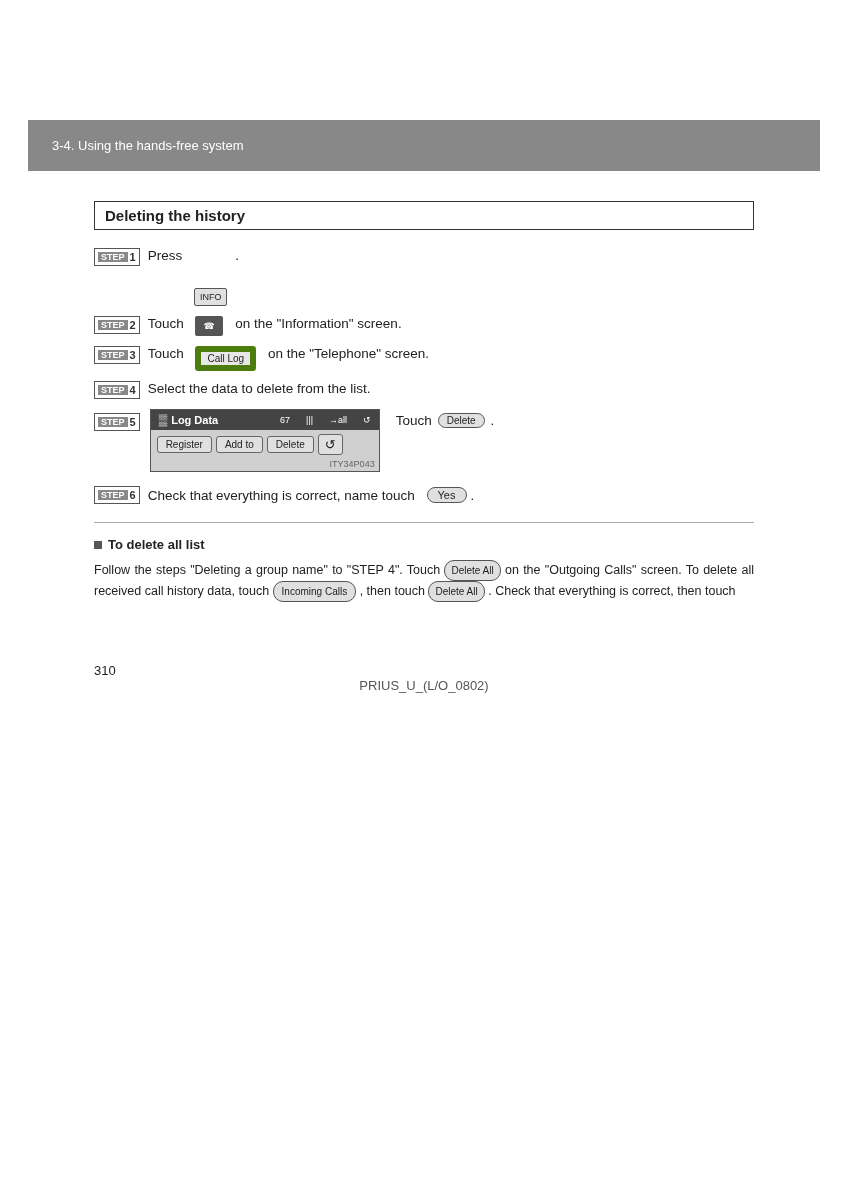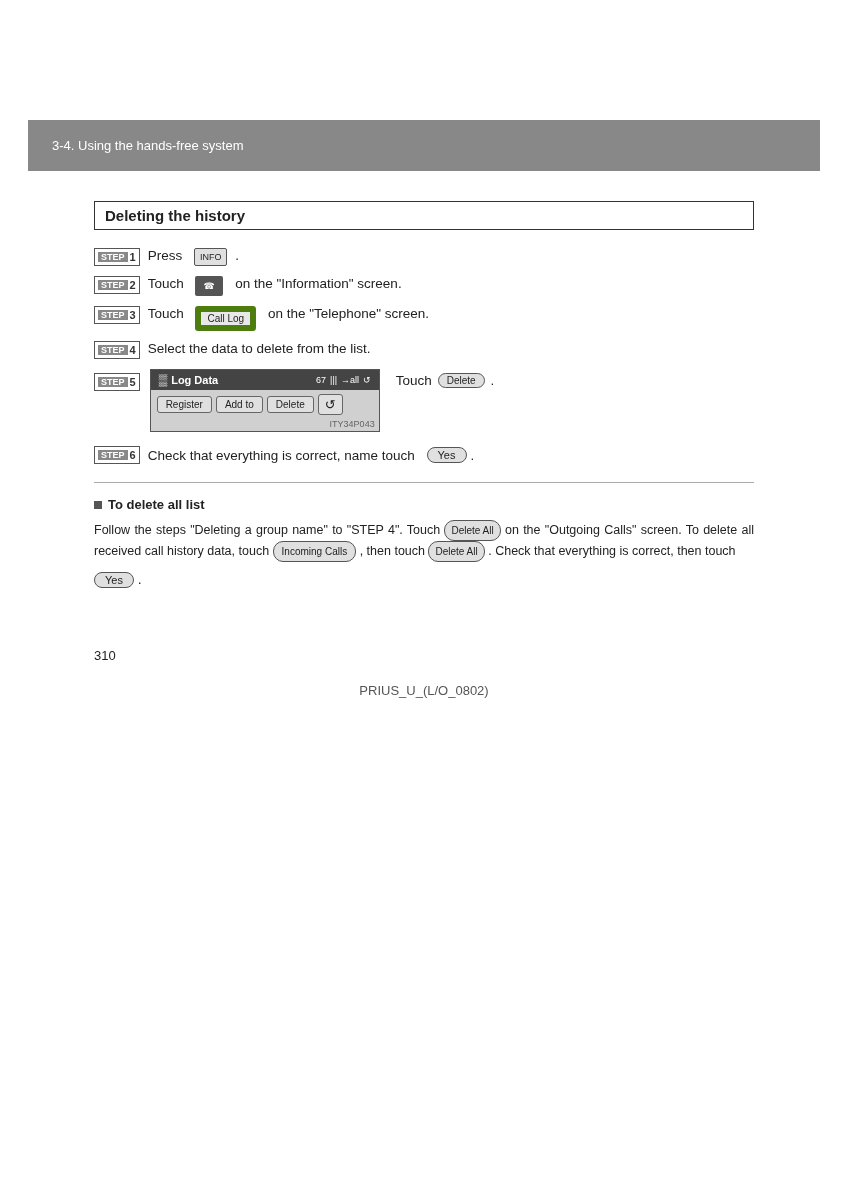--- a/index.html
+++ b/index.html
@@ -77,20 +77,21 @@
       display: inline-flex;
       align-items: center;
       justify-content: center;
       border: 1px solid #555;
       background: #e0e0e0;
       font-size: 9px;
       padding: 1px 5px;
       border-radius: 2px;
       min-width: 28px;
       height: 18px;
+      margin-top: 40px;
     }
 
     .telephone-icon {
       display: inline-flex;
       align-items: center;
       justify-content: center;
       background: #555;
       color: #fff;
       font-size: 9px;
       padding: 2px 5px;
@@ -152,21 +153,21 @@
       font-size: 11px;
     }
     .log-data-header .title {
       font-weight: bold;
       display: flex;
       align-items: center;
       gap: 4px;
     }
     .log-data-header .icons {
       display: flex;
-      gap: 4px;
+      gap: 16px;
       font-size: 9px;
     }
 
     .log-data-body {
       background: #fff;
       padding: 4px 8px;
     }
 
     .log-entry {
       display: flex;
@@ -263,21 +264,20 @@
       margin-top: 60px;
       width: 660px;
       margin-left: auto;
       margin-right: auto;
     }
 
     .footer-text {
       text-align: center;
       font-size: 13px;
       color: #555;
-      margin-top: 20px;
       padding-bottom: 20px;
     }
 
     .incoming-calls-btn {
       display: inline-block;
       border: 1px solid #555;
       border-radius: 10px;
       padding: 1px 8px;
       font-size: 10px;
       background: #e0e0e0;
@@ -425,24 +425,20 @@
     </div>
     <div class="note-para">
       <span>Follow the steps "Deleting a group name" to "STEP 4". Touch </span>
       <span class="delete-all-btn">Delete All</span>
       <span> on the "Outgoing Calls" screen. To delete all received call history data, touch </span>
       <span class="incoming-calls-btn">Incoming Calls</span>
       <span> , then touch </span>
       <span class="delete-all-btn">Delete All</span>
       <span> . Check that everything is correct, then touch</span>
     </div>
-    <div style="margin-top:8px;">
-      <span class="yes-btn">Yes</span>
-      <span> .</span>
-    </div>
   </div>
 
   <div class="page-number">
     <span>310</span>
   </div>
 </div>
 
 <div class="footer-text">
   <span>PRIUS_U_(L/O_0802)</span>
 </div>

